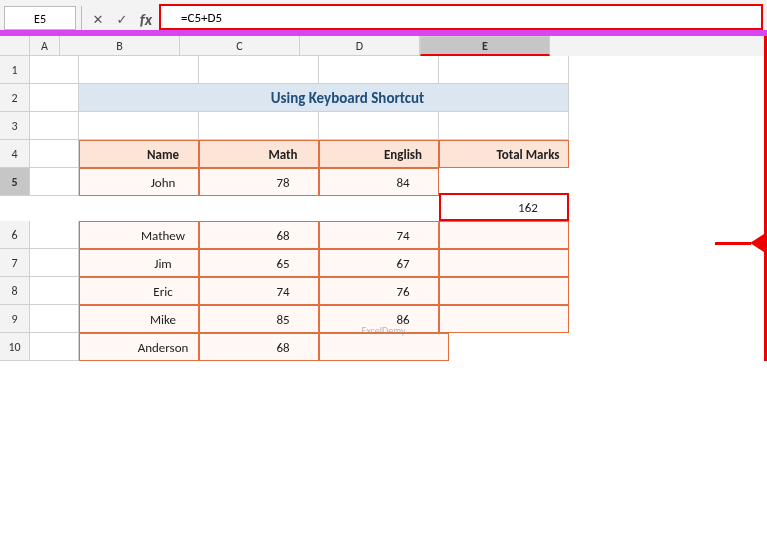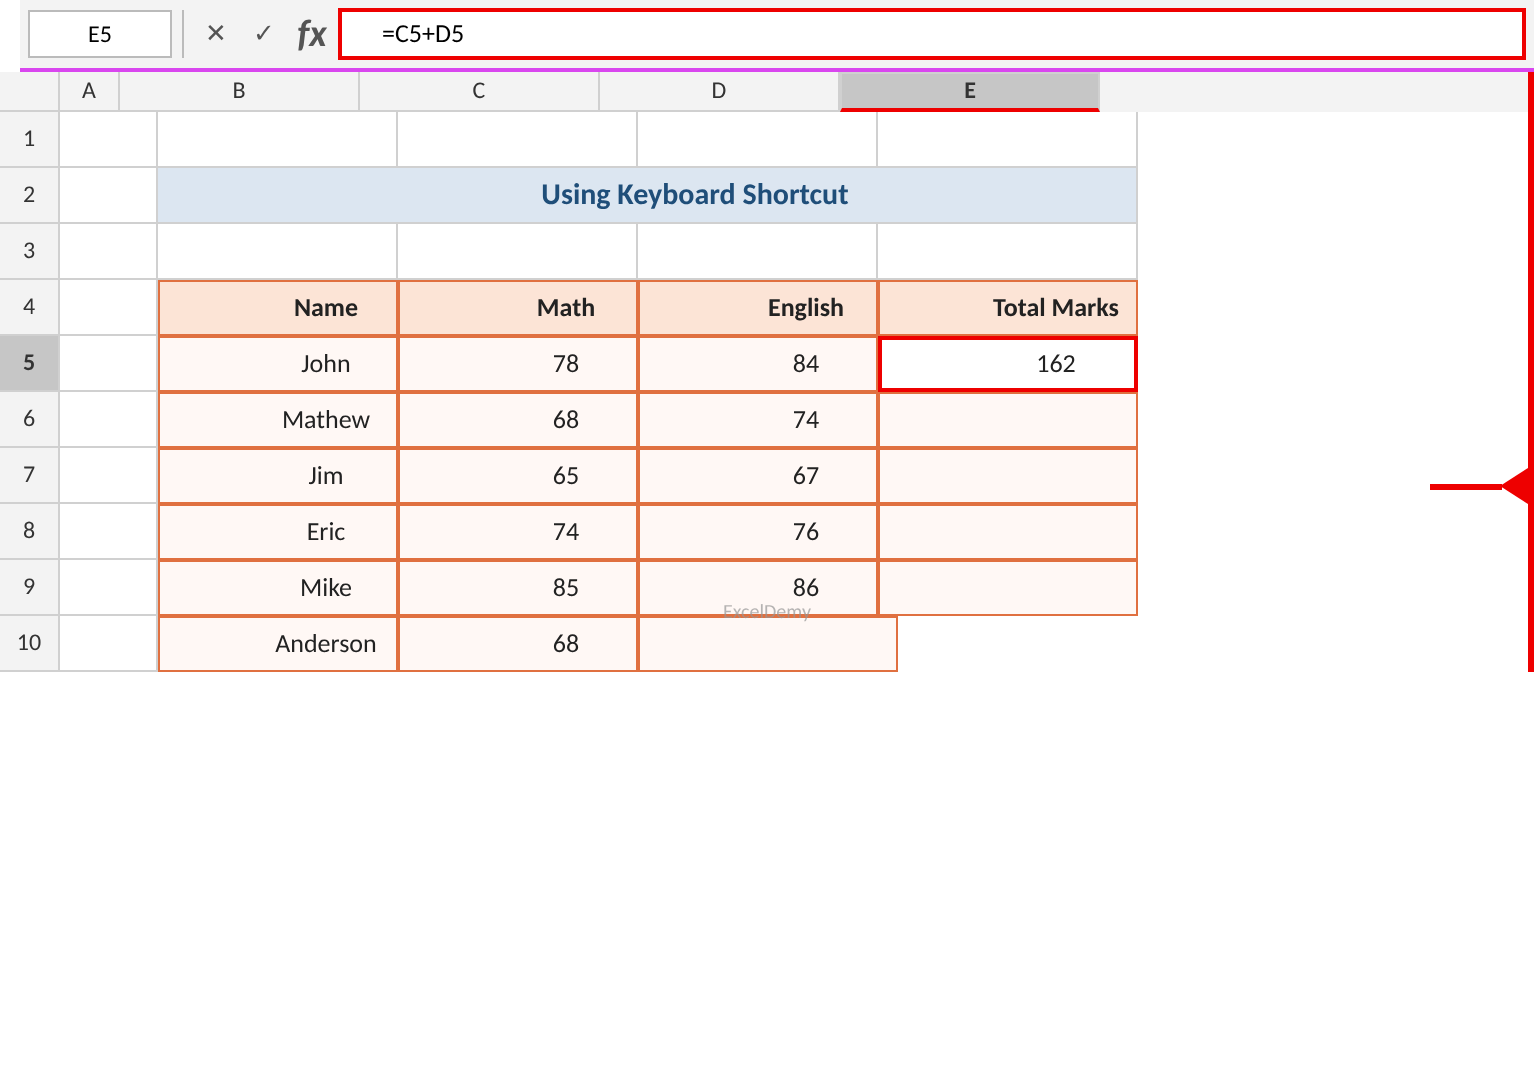--- a/index.html
+++ b/index.html
@@ -8,27 +8,26 @@
       font-size: 13px;
       background: #fff;
       width: 767px;
       height: 546px;
       overflow: hidden;
     }
 
     
     .toolbar {
       display: flex;
-      align-items: center;
+      align-items: flex-end;
       height: 36px;
-      border-bottom: 2px solid #d946ef;
+      border-bottom: 6px solid #d946ef;
       background: #f3f3f3;
       padding: 0 4px;
       gap: 2px;
-      margin-left: 10px;
     }
     .name-box {
       width: 72px;
       height: 24px;
       border: 1px solid #bbb;
       text-align: center;
       font-size: 12px;
       line-height: 24px;
       background: #fff;
       padding: 0 4px;
@@ -188,21 +187,21 @@
     }
   </style>
 </head>
 <body>
 
 <div class="toolbar">
   <div class="name-box">E5</div>
   <div class="toolbar-sep"></div>
   <div class="toolbar-icon">✕</div>
   <div class="toolbar-icon">✓</div>
-  <div class="toolbar-icon" style="font-style:italic; font-weight:bold; font-size:19px;">fx</div>
+  <div class="toolbar-icon" style="font-style:italic; font-weight:bold; font-size:16px;">fx</div>
   <div class="formula-bar-wrapper">
     <div class="formula-bar-box">=C5+D5</div>
   </div>
 </div>
 
 <div class="spreadsheet-wrapper">
   <div class="spreadsheet-container">
 
     <div class="col-headers">
       <div class="row-num-header col-a"></div>
@@ -245,21 +244,21 @@
       <div class="cell col-d cell-header">English</div>
       <div class="cell col-e cell-header">Total Marks</div>
     </div>
 
     <div class="grid-row">
       <div class="row-num col-a active">5</div>
       <div class="cell col-a"></div>
       <div class="cell col-b cell-data">John</div>
       <div class="cell col-c cell-data">78</div>
       <div class="cell col-d cell-data">84</div>
-      <div class="cell col-e cell-data cell-e5-selected" style="position:relative;">162</div>
+      <div class="cell col-e cell-data cell-e5-selected" style="position:relative;margin-top:25px;">162</div>
     </div>
 
     <div class="grid-row">
       <div class="row-num col-a">6</div>
       <div class="cell col-a"></div>
       <div class="cell col-b cell-data">Mathew</div>
       <div class="cell col-c cell-data">68</div>
       <div class="cell col-d cell-data">74</div>
       <div class="cell col-e cell-data"></div>
     </div>

